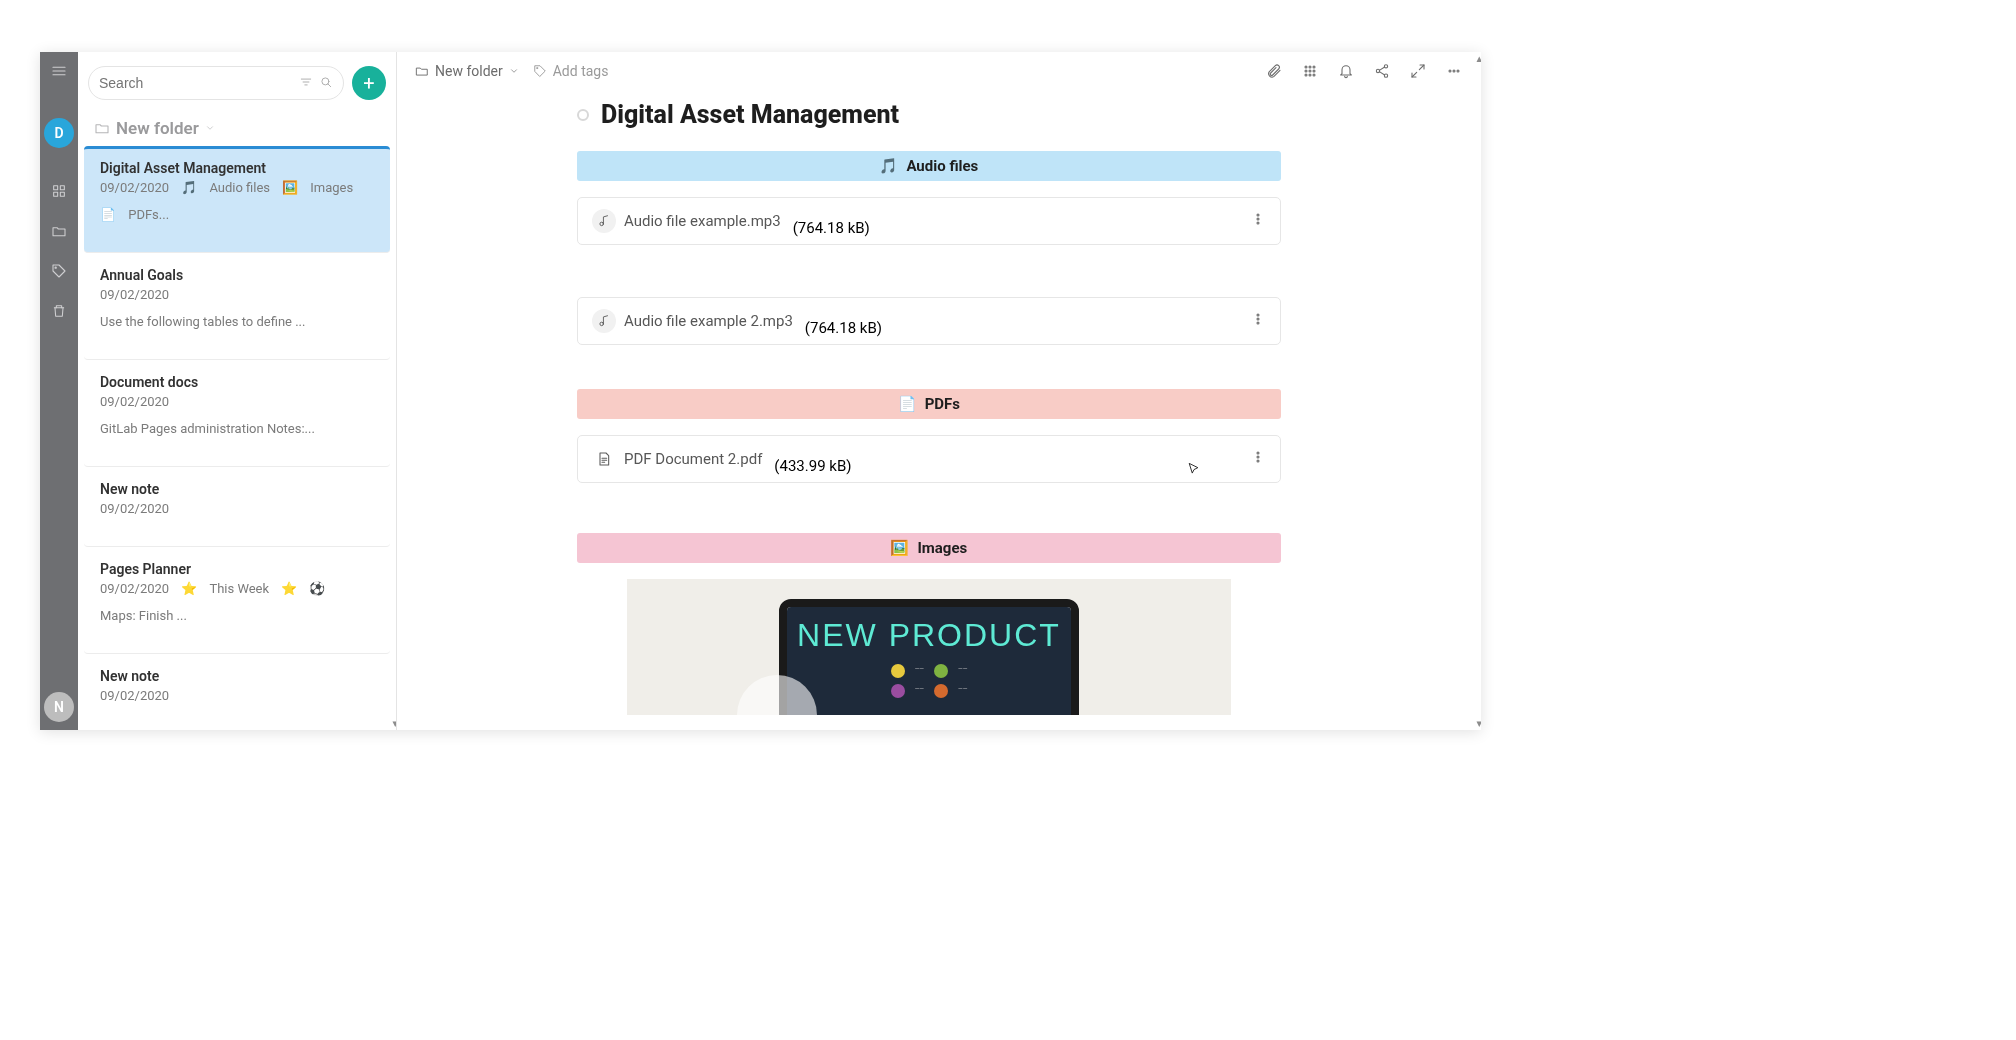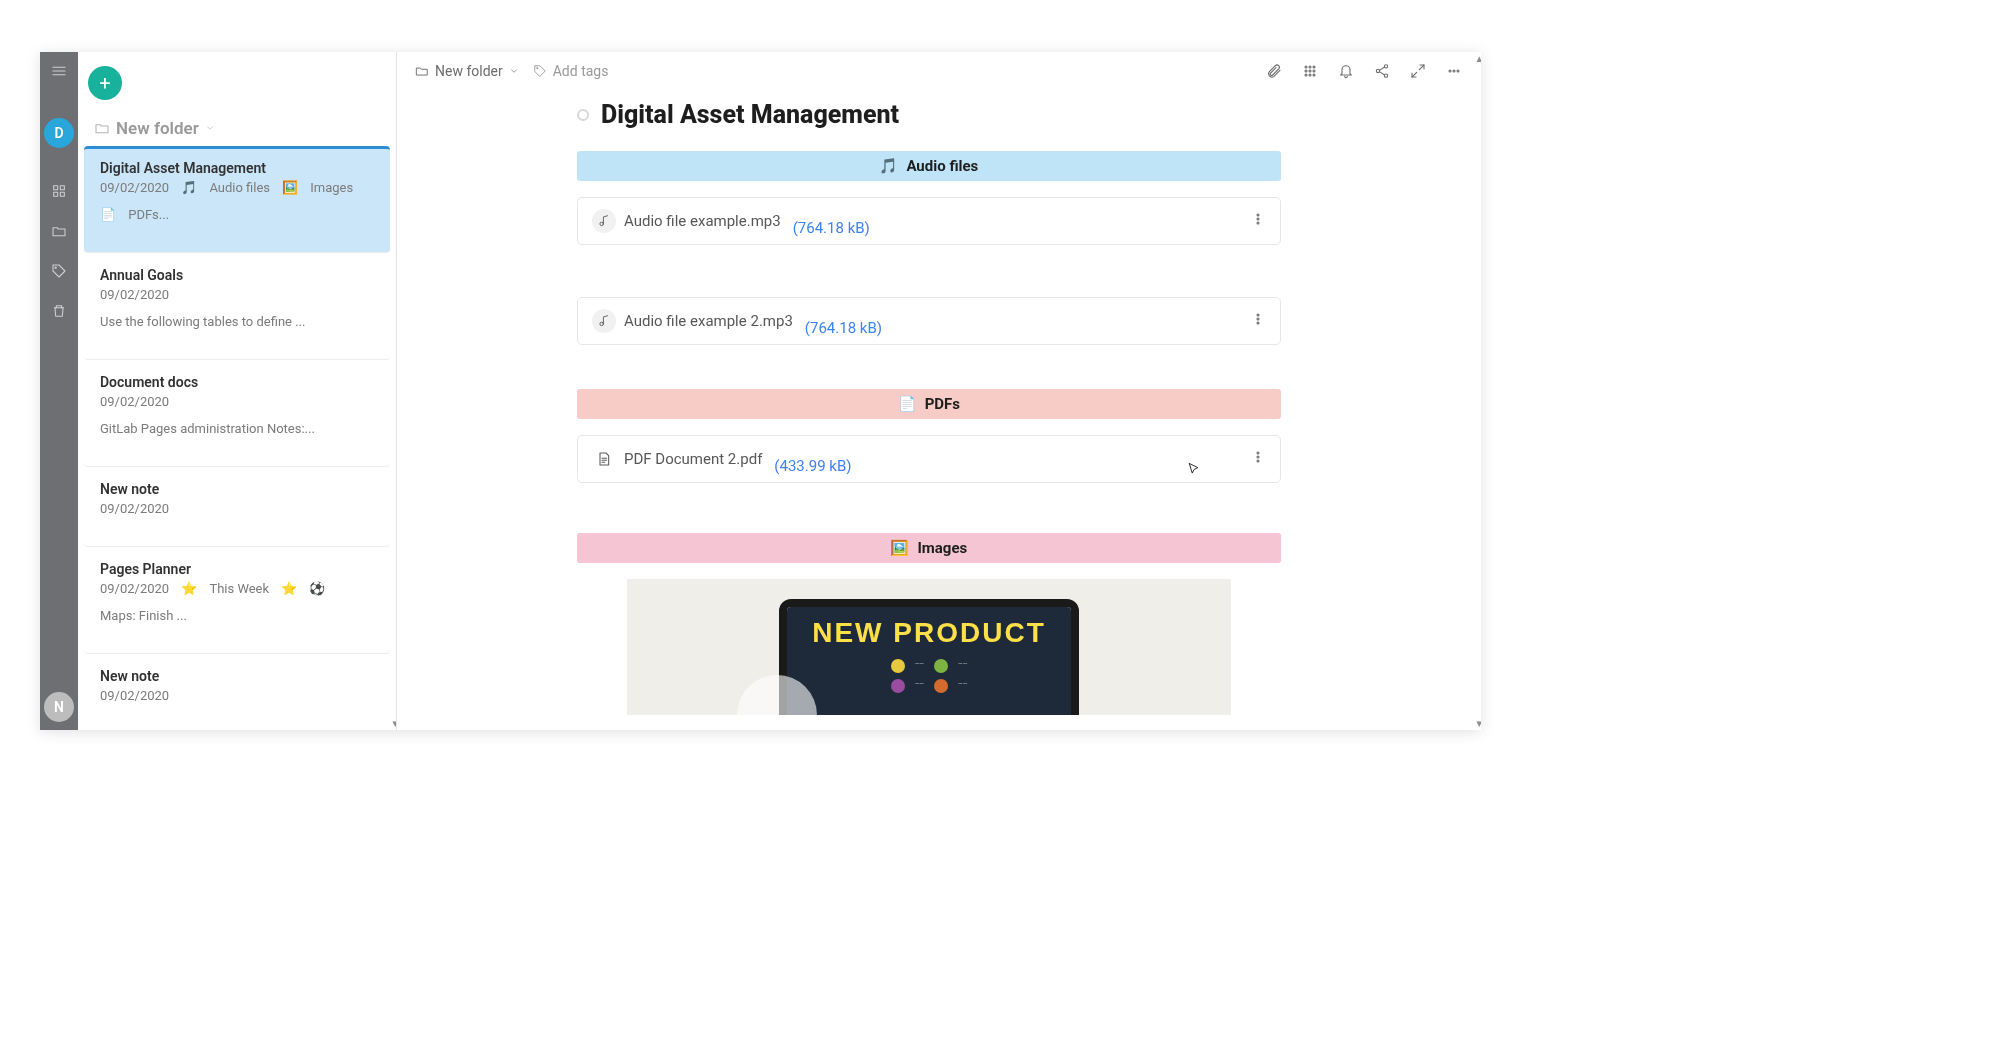--- a/index.html
+++ b/index.html
@@ -131,41 +131,41 @@
   .file-card{
     border:1px solid #e6e6e6;border-radius:5px;
     height:48px;display:flex;align-items:center;
     padding:0 14px;gap:8px;margin-bottom:52px;
     color:#575757;font-size:15px;
   }
   .file-card .file-icon{
     width:24px;height:24px;border-radius:50%;background:#f1f1f1;
     display:flex;align-items:center;justify-content:center;color:#5c5c5c;
   }
-  .file-card .file-size{color:#3b82f6;margin-left:4px;margin-top:14px;}
+  .file-card .file-size{color:#000000;margin-left:4px;margin-top:14px;}
   .file-card .more{margin-left:auto;color:#6b6b6b;cursor:pointer;}
   .file-card.pdf{margin-bottom:50px;}
   .file-card.audio2{margin-bottom:44px;}
   .file-card.audio1{margin-bottom:52px;}
   .image-block{
     position:relative; margin: 14px auto 0 auto;
     width: 604px; height: 136px; overflow:hidden;
   }
   .laptop-mock{
     width:100%;height:100%;background:#f0eee9; position:relative; display:flex;justify-content:center;
   }
   .laptop{
     width:300px;height:200px;background:#1a1a1a;border-radius:12px 12px 0 0;
     margin-top:20px;border:8px solid #1a1a1a;overflow:hidden;
   }
   .screen{
     width:100%;height:100%;background:#1e2a3a;display:flex;flex-direction:column;align-items:center;
     padding-top:10px;
   }
-  .screen-title{font-family:Impact, sans-serif;font-size:28px;color:#fde047;letter-spacing:2px;font-weight:bold;}
+  .screen-title{font-family:Impact, sans-serif;font-size:32px;color:#5eead4;letter-spacing:2px;}
   .screen-grid{display:grid;grid-template-columns:auto auto auto auto;gap:6px 10px;margin-top:10px;}
   .dot{width:14px;height:14px;border-radius:50%;}
   .lbl{font-size:6px;color:#c9c9c9;}
   .pear-ghost{
     position:absolute;left:110px;bottom:-40px;width:80px;height:80px;border-radius:50%;
     background:rgba(255,255,255,0.6);
   }
   .cursor{
     position:absolute;left:790px;top:410px;font-size:14px;color:#222;pointer-events:none;
   }
@@ -210,20 +210,36 @@
           <path d="M5 7h14"></path>
           <path d="M8 7V4h8v3"></path>
           <path d="M6 7l1 13h10l1-13"></path>
         </svg>
     </div>
     <div class="avatar bottom">N</div>
   </div>
 
   <div class="list-panel">
     <div class="list-header">
+      <div class="search-box">
+        <input placeholder="Search" style="">
+        <span class="icon-sm">
+          <svg viewBox="0 0 24 24" width="14" height="14">
+              <line x1="4" y1="7" x2="20" y2="7"></line>
+              <line x1="7" y1="12" x2="17" y2="12"></line>
+              <line x1="10" y1="17" x2="14" y2="17"></line>
+            </svg>
+        </span>
+        <span class="icon-sm">
+          <svg viewBox="0 0 24 24" width="14" height="14">
+              <circle cx="11" cy="11" r="6"></circle>
+              <line x1="20" y1="20" x2="15" y2="15"></line>
+            </svg>
+        </span>
+      </div>
       <div class="add-btn">+</div>
     </div>
 
     <div class="folder-row">
       <svg viewBox="0 0 24 24" width="16" height="16">
           <path d="M3 7h6l2 2h10v10H3z"></path>
         </svg>
       <span>New folder</span>
       <svg viewBox="0 0 24 24" width="10" height="10">
           <polyline points="6 9 12 15 18 9"></polyline>

